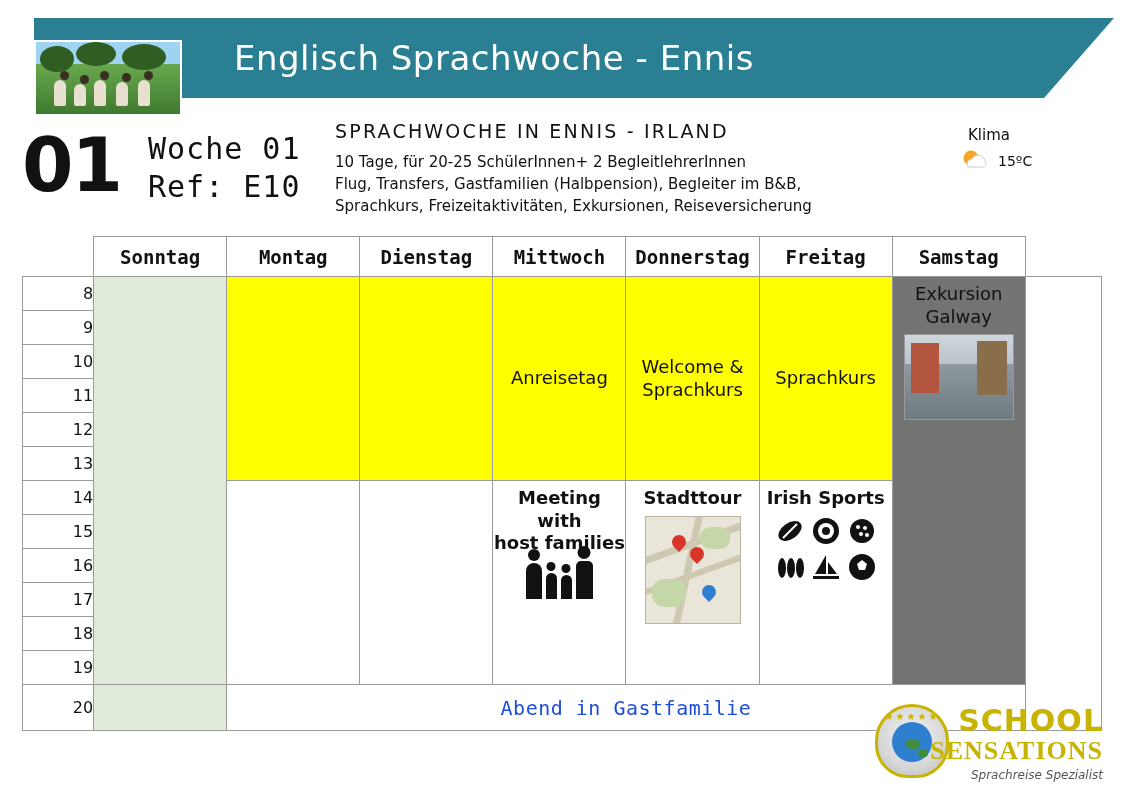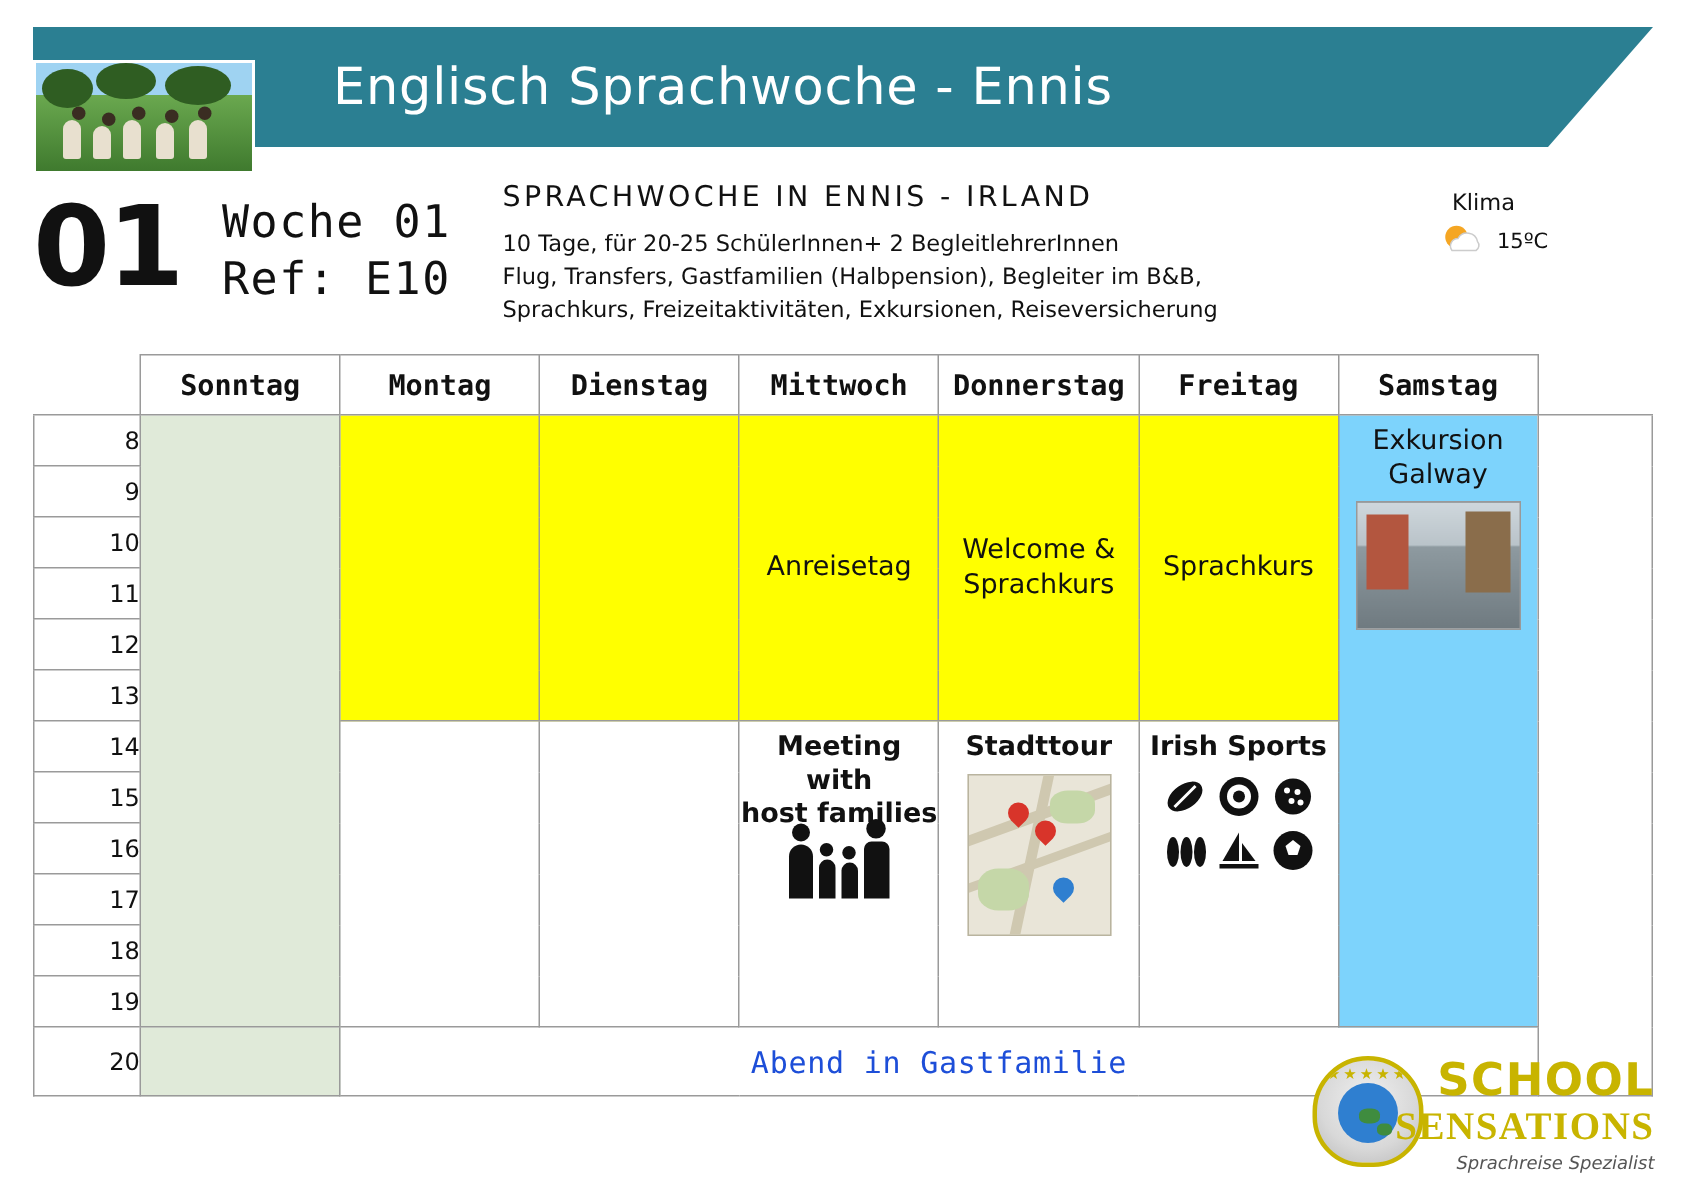--- a/index.html
+++ b/index.html
@@ -7,21 +7,21 @@
   body {
     width:1123px; height:794px;
     background:#ffffff;
     font-family:"DejaVu Sans", sans-serif;
     position:relative;
     overflow:hidden;
   }
 
   
   .banner {
-    position:absolute; left:22px; top:18px; width:1080px; height:92px;
+    position:absolute; left:34px; top:18px; width:1080px; height:92px;
   }
   .banner-shape {
     position:absolute; left:0; top:0; width:1080px; height:80px;
     background:#2b7f92;
     clip-path: polygon(0 0, 1080px 0, 1010px 80px, 0 80px);
   }
   .banner-title {
     position:absolute; left:200px; top:0; height:80px;
     display:flex; align-items:center;
     color:#ffffff; font-size:34px; letter-spacing:0.5px;
@@ -93,21 +93,21 @@
   thead th.blank { border-top:none; border-left:none; }
   thead th.tail { border-top:none; border-right:none; }
 
   td.hour {
     text-align:right; padding-right:10px; font-size:16px; color:#111;
     height:34px; border-left:none; background:#ffffff;
   }
   td.tail { border-right:none; background:#ffffff; }
 
   .yellow { background:#ffff00; }
-  .orange { background:#7dd3fc; }
+  .orange { background:#737373; }
   .sun-col { background:#e0ead9; }
   .white { background:#ffffff;font-weight:bold; }
 
   .cell-text {
     font-size:18px; color:#111; text-align:center; line-height:1.25;
     padding:0 4px;
   }
   .cell-text.top { vertical-align:top; padding-top:6px; }
 
   .evening {

